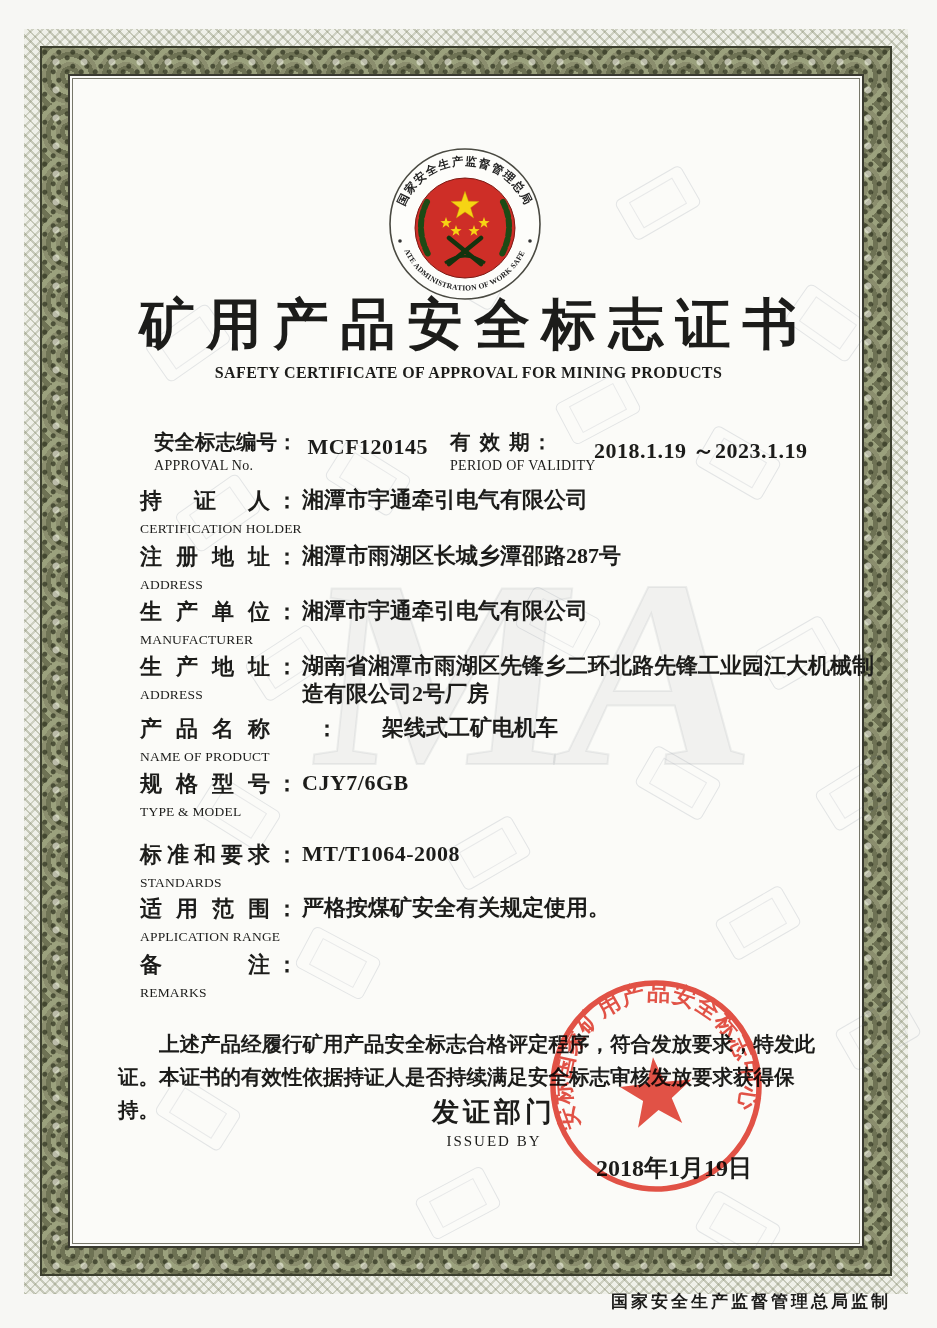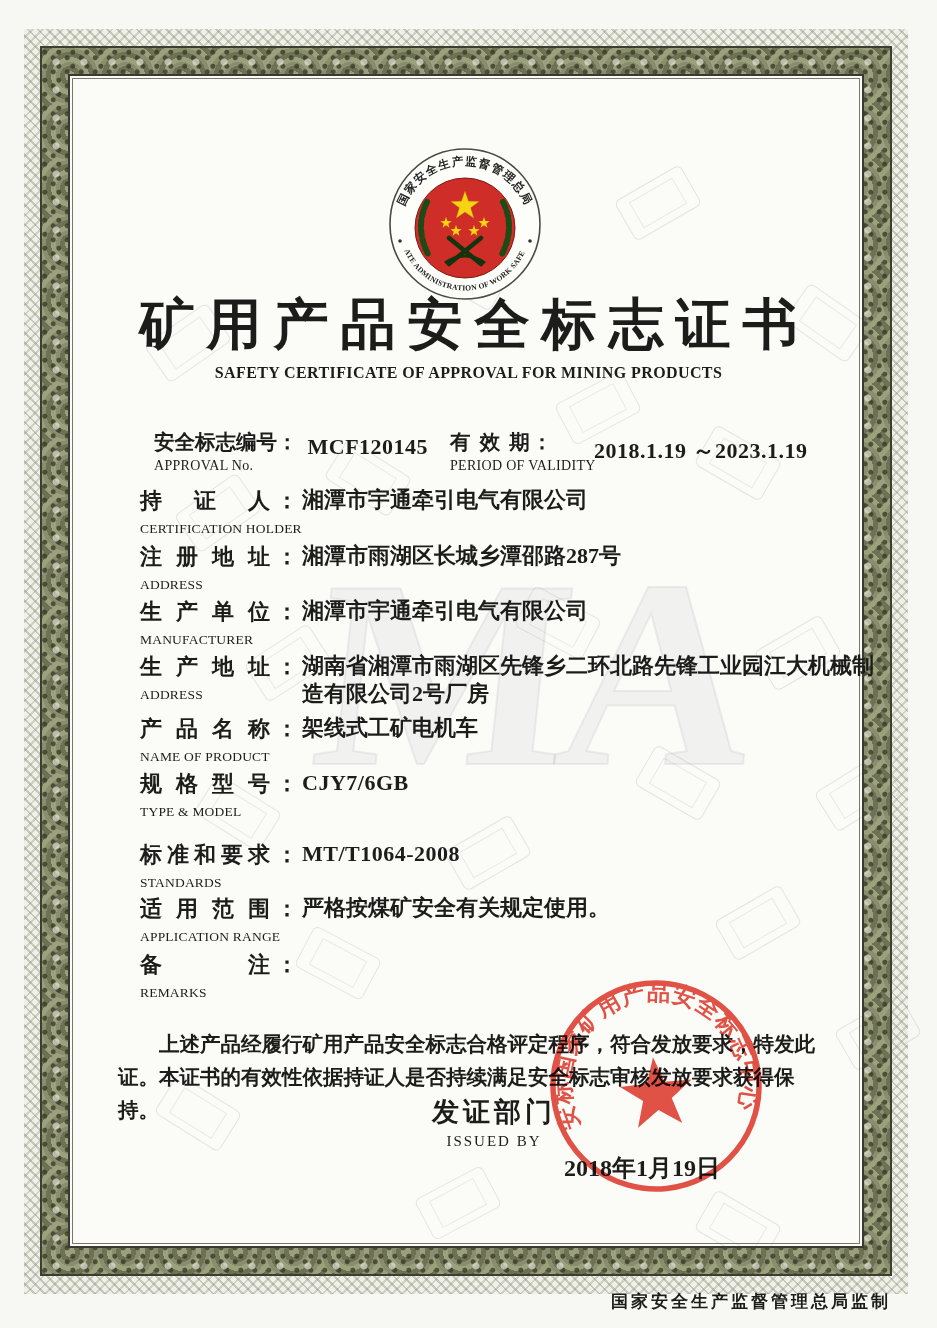--- a/index.html
+++ b/index.html
@@ -57,21 +57,21 @@
   .latin{letter-spacing:.5px;}
 
   
   .declaration{position:absolute;left:118px;top:1028px;width:716px;font-size:20.5px;
     font-weight:700;line-height:1.6;text-indent:2em;z-index:1;}
 
   
   .issuer{position:absolute;left:404px;top:1094px;width:180px;text-align:center;z-index:1;}
   .issuer .cn{font-size:27px;font-weight:700;letter-spacing:4px;}
   .issuer .en{font-size:15px;letter-spacing:2px;margin-top:3px;}
-  .issue-date{position:absolute;left:564px;top:1152px;font-size:24px;font-weight:700;z-index:1;}
+  .issue-date{position:absolute;left:596px;top:1152px;font-size:24px;font-weight:700;z-index:1;}
 
   
   .seal{position:absolute;left:541px;top:971px;width:230px;height:230px;z-index:3;
     mix-blend-mode:multiply;opacity:.88;transform:rotate(-6deg);}
 
   
   .footer{position:absolute;right:46px;top:1290px;font-size:17px;font-weight:700;
     letter-spacing:3px;z-index:2;}
 </style>
 </head>
@@ -181,21 +181,21 @@
     <div class="val">湘潭市宇通牵引电气有限公司</div>
   </div>
   <div class="row" style="top:652px;">
     <div class="lbl">
         <span class="cn">生产地址</span>
         <span class="en">ADDRESS</span>
       </div>
     <span class="colon">：</span>
     <div class="val" style="max-width:585px;">湖南省湘潭市雨湖区先锋乡二环北路先锋工业园江大机械制造有限公司2号厂房</div>
   </div>
-  <div class="row" style="top:714px;">
+  <div class="row" style="top:714px;gap:40px;">
     <div class="lbl">
         <span class="cn">产品名称</span>
         <span class="en">NAME OF PRODUCT</span>
       </div>
     <span class="colon">：</span>
     <div class="val">架线式工矿电机车</div>
   </div>
   <div class="row" style="top:769px;">
     <div class="lbl">
         <span class="cn">规格型号</span>

